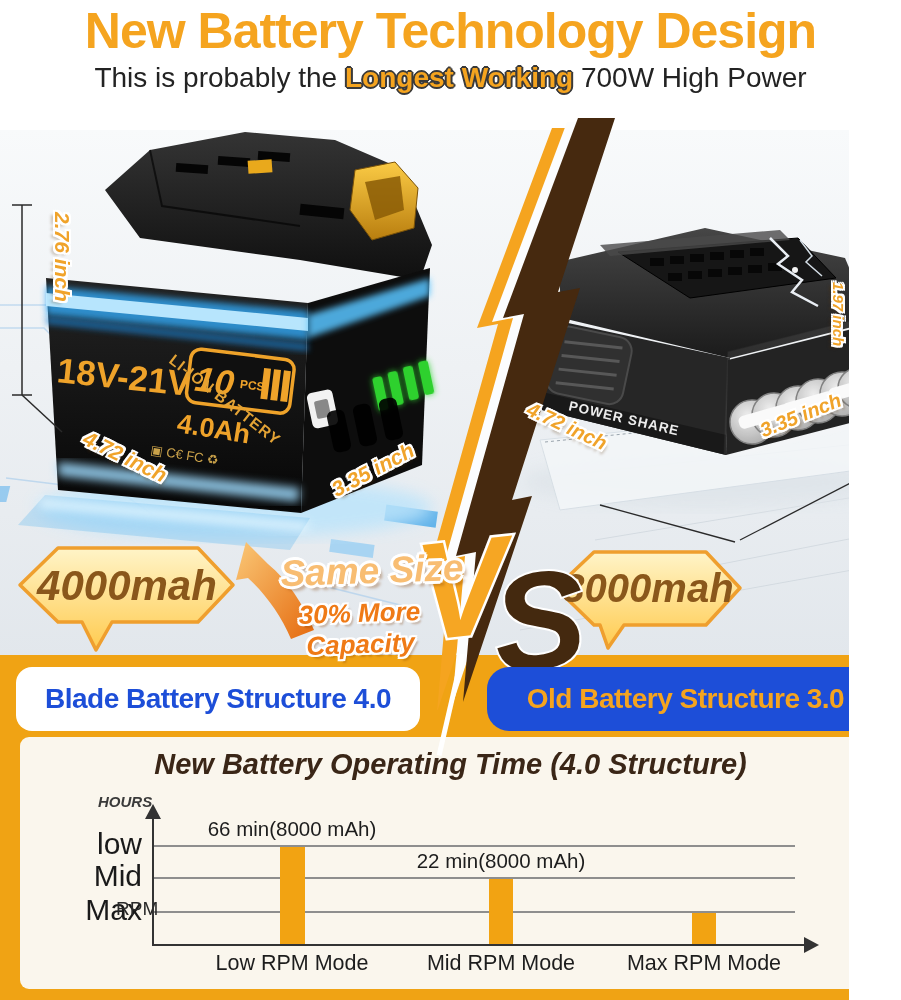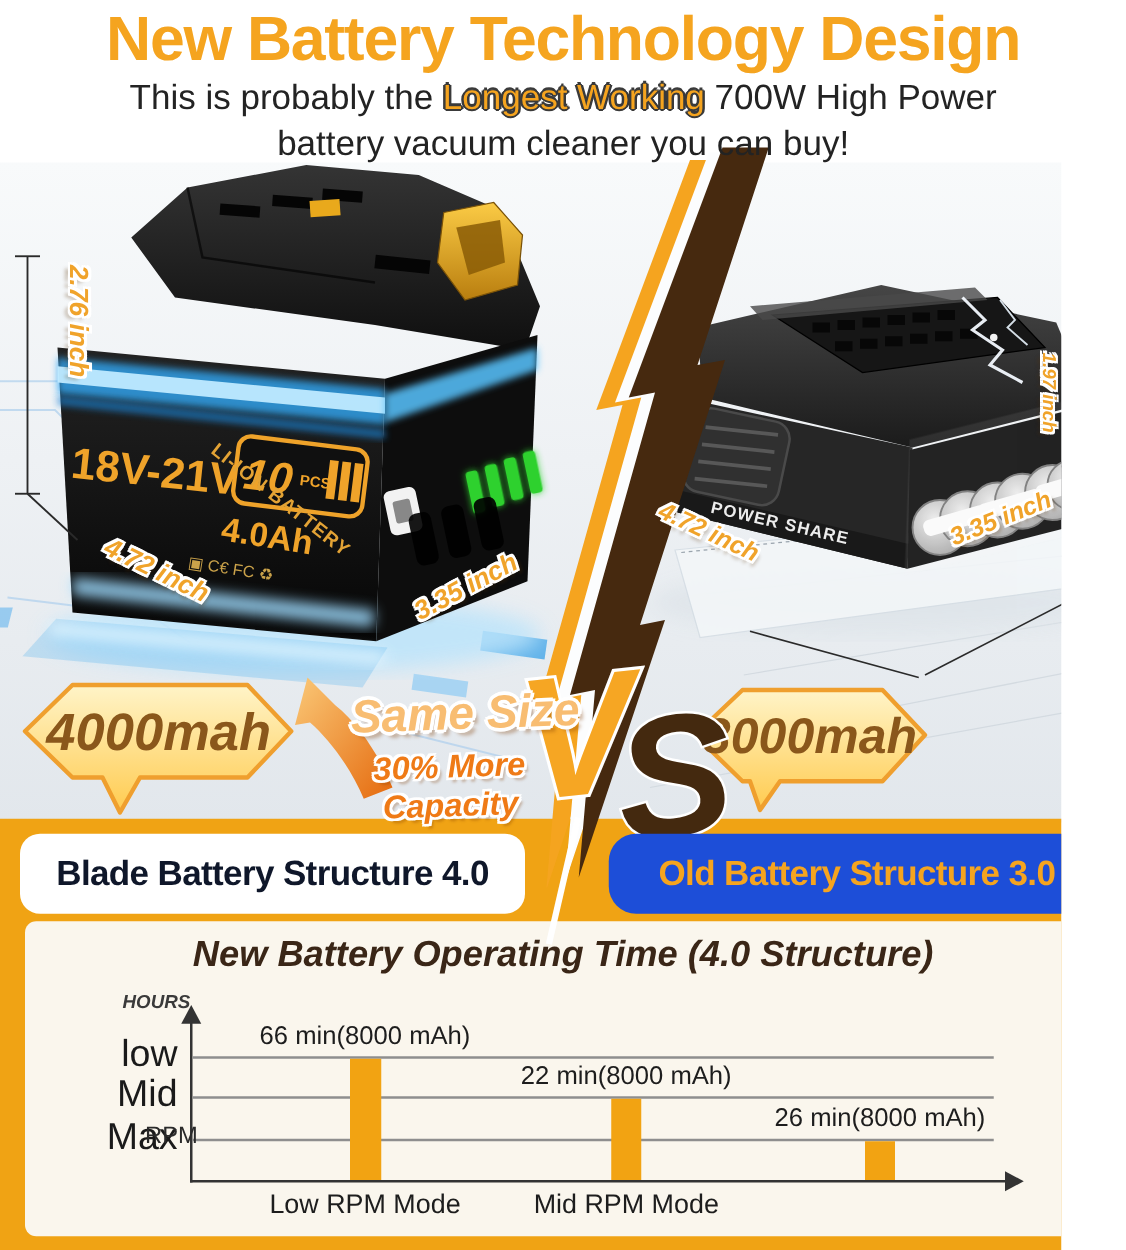--- a/index.html
+++ b/index.html
@@ -6,21 +6,21 @@
   .page{position:relative;width:849px;height:1000px;background:#ffffff;overflow:hidden;
         font-family:"Liberation Sans",sans-serif;}
   .abs{position:absolute;}
 
   
   .main-title{left:0;top:2px;width:901px;text-align:center;font-size:50px;font-weight:800;
     letter-spacing:-1px;color:#F5A41F;z-index:6;}
   .subtitle{left:0;width:901px;text-align:center;font-size:28px;color:#232323;z-index:6;}
   .subtitle.l1{top:62px;}
   .subtitle.l2{top:99px;}
-  .hl{color:#F5A41F;font-weight:400;
+  .hl{color:#F5A41F;font-weight:700;
       text-shadow:-2px 0 #3a3a3a,2px 0 #3a3a3a,0 -2px #3a3a3a,0 2px #3a3a3a,
                   -1px -1px #3a3a3a,1px 1px #3a3a3a,1px -1px #3a3a3a,-1px 1px #3a3a3a;}
 
   
   .scene-bg{left:0;top:130px;width:901px;height:528px;z-index:1;
     background:linear-gradient(180deg,#f8fafb 0%,#eef1f4 45%,#e2e7ec 100%);}
   .scene-svg{left:0;top:110px;z-index:2;}
 
   .dim-label{position:absolute;font-style:italic;font-weight:900;color:#F0A32A;z-index:4;
     text-shadow:-2px 0 #fff,2px 0 #fff,0 -2px #fff,0 2px #fff,-2px -2px #fff,2px 2px #fff,
@@ -33,21 +33,21 @@
                 2px -2px #fff,-2px 2px #fff,4px 5px 3px rgba(130,60,0,.35);}
   .more-cap{left:248px;top:598px;width:224px;text-align:center;font-size:26px;font-weight:900;
     font-style:italic;color:#EF7A16;transform:rotate(-2deg);z-index:4;
     text-shadow:-2px 0 #fff,2px 0 #fff,0 -2px #fff,0 2px #fff,-2px -2px #fff,2px 2px #fff,
                 2px -2px #fff,-2px 2px #fff,3px 4px 2px rgba(130,60,0,.3);}
 
   
   .band{left:0;top:655px;width:901px;height:345px;background:#F0A314;z-index:1;}
   .pill{position:absolute;height:64px;line-height:64px;text-align:center;font-weight:900;z-index:3;}
   .pill-new{left:16px;top:667px;width:404px;background:#ffffff;border-radius:16px;
-    color:#0f172a;font-size:28px;letter-spacing:-.5px;}
+    color:#1d4ed8;font-size:28px;letter-spacing:-.5px;}
   .pill-old{left:487px;top:667px;width:397px;background:#1d4ed8;border-radius:22px;
     color:#F5A41F;font-size:28px;letter-spacing:-.5px;}
   .band-slash{left:460px;top:654px;width:5px;height:104px;background:#ffffff;
     transform:rotate(13deg);transform-origin:top center;z-index:3;}
 
   
   .chart-panel{left:20px;top:737px;width:861px;height:252px;background:#FAF6ED;
     border-radius:9px;z-index:2;}
   .chart-title{left:40px;top:748px;width:821px;text-align:center;font-size:29px;font-weight:900;
     font-style:italic;color:#3A2617;z-index:3;}
@@ -72,21 +72,20 @@
   .cat-label{width:280px;text-align:center;font-size:21.5px;color:#1d1d1d;z-index:3;}
   .c1{left:152px;top:951px;} .c2{left:361px;top:951px;} .c3{left:564px;top:951px;}
 </style>
 </head>
 <body>
 
 <div class="page">
 
   <div class="abs main-title">New Battery Technology Design</div>
   <div class="abs subtitle l1"><span>This is probably the </span><span class="hl">Longest Working</span><span> 700W High Power</span></div>
-  <div class="abs subtitle l2">battery vacuum cleaner you can buy!</div>
 
   <div class="abs scene-bg"></div>
 
   <svg class="abs scene-svg" width="901" height="600" viewBox="0 0 901 600">
     <defs>
       <linearGradient id="gradTop" x1="0" y1="0" x2="0" y2="1">
         <stop offset="0" stop-color="#343434"></stop>
           <stop offset="1" stop-color="#0f0f0f"></stop>
       </linearGradient>
       <linearGradient id="gradBody" x1="0" y1="0" x2="0" y2="1">
@@ -316,18 +315,18 @@
   <div class="abs gridline g2"></div>
   <div class="abs gridline g3"></div>
   <div class="abs ytick yt1">low</div>
   <div class="abs ytick yt2">Mid</div>
   <div class="abs ytick yt3">Max</div>
   <div class="abs bar bar1"></div>
   <div class="abs bar bar2"></div>
   <div class="abs bar bar3"></div>
   <div class="abs bar-label bl1">66 min(8000 mAh)</div>
   <div class="abs bar-label bl2">22 min(8000 mAh)</div>
-  <div class="abs bar-label bl3">26 min(8000 mAh)</div>
   <div class="abs rpm-label">RPM</div>
   <div class="abs cat-label c1">Low RPM Mode</div>
   <div class="abs cat-label c2">Mid RPM Mode</div>
+  <div class="abs cat-label c3">Max RPM Mode</div>
 
 </div>
 
 </body></html>

